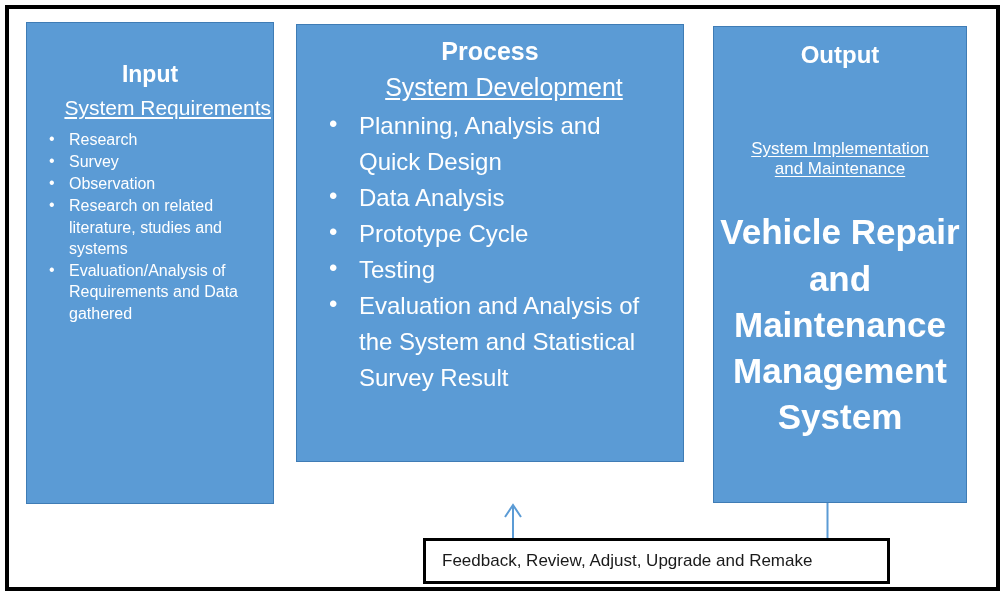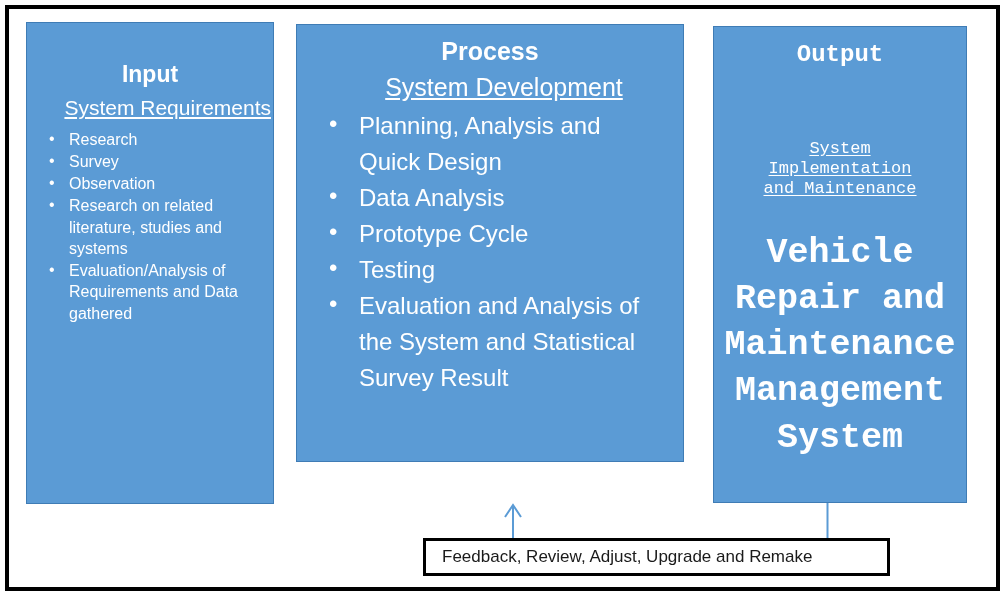--- a/index.html
+++ b/index.html
@@ -50,21 +50,20 @@
     left: 296px;
     top: 24px;
     width: 388px;
     height: 438px;
   }
   .panel-output {
     left: 713px;
     top: 26px;
     width: 254px;
     height: 477px;
-    font-family: Liberation Mono, monospace;
   }
 
   .panel-title {
     text-align: center;
     font-weight: bold;
     color: #ffffff;
     line-height: 1.15;
   }
   .panel-subtitle {
     text-align: center;
@@ -159,21 +158,21 @@
     padding: 0 6px;
     color: #ffffff;
   }
 
   
   .feedback-box {
     position: absolute;
     left: 423px;
     top: 538px;
     width: 467px;
-    height: 38px;
+    height: 46px;
     border: 3px solid #000000;
     background: #ffffff;
     box-sizing: border-box;
     display: flex;
     align-items: center;
     padding-left: 16px;
   }
   .feedback-label {
     font-size: 17px;
     color: #1a1a1a;

